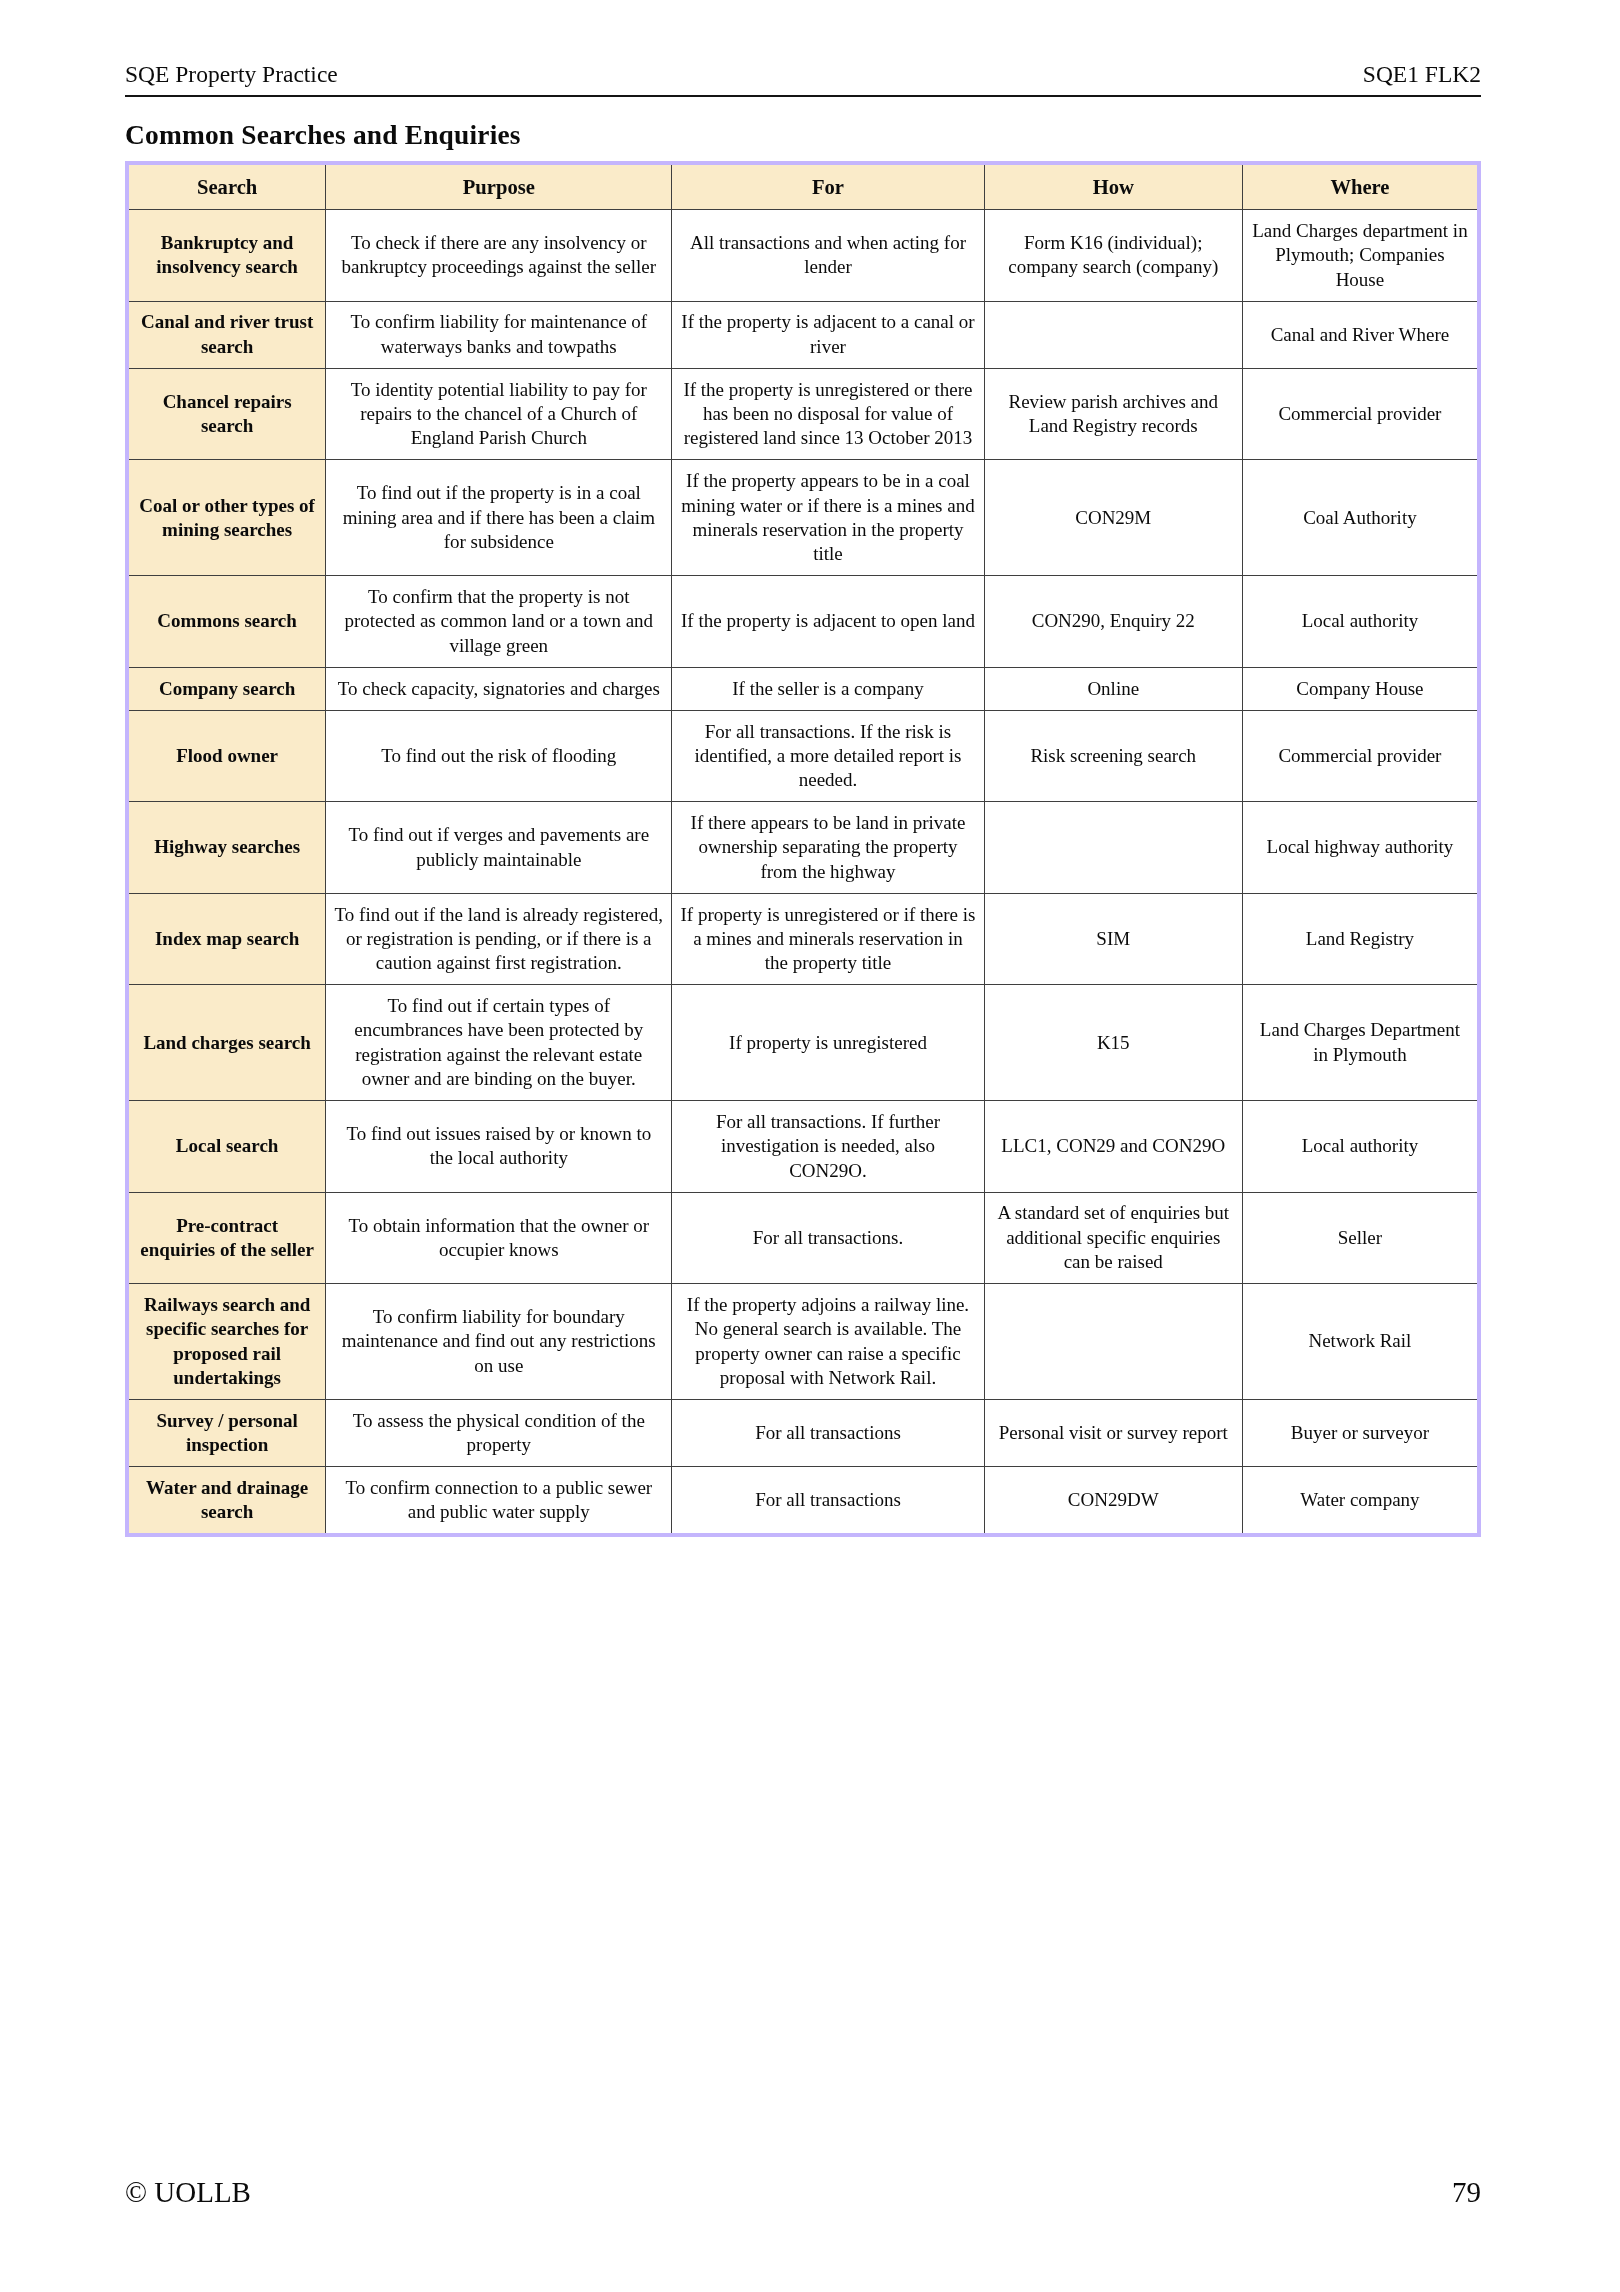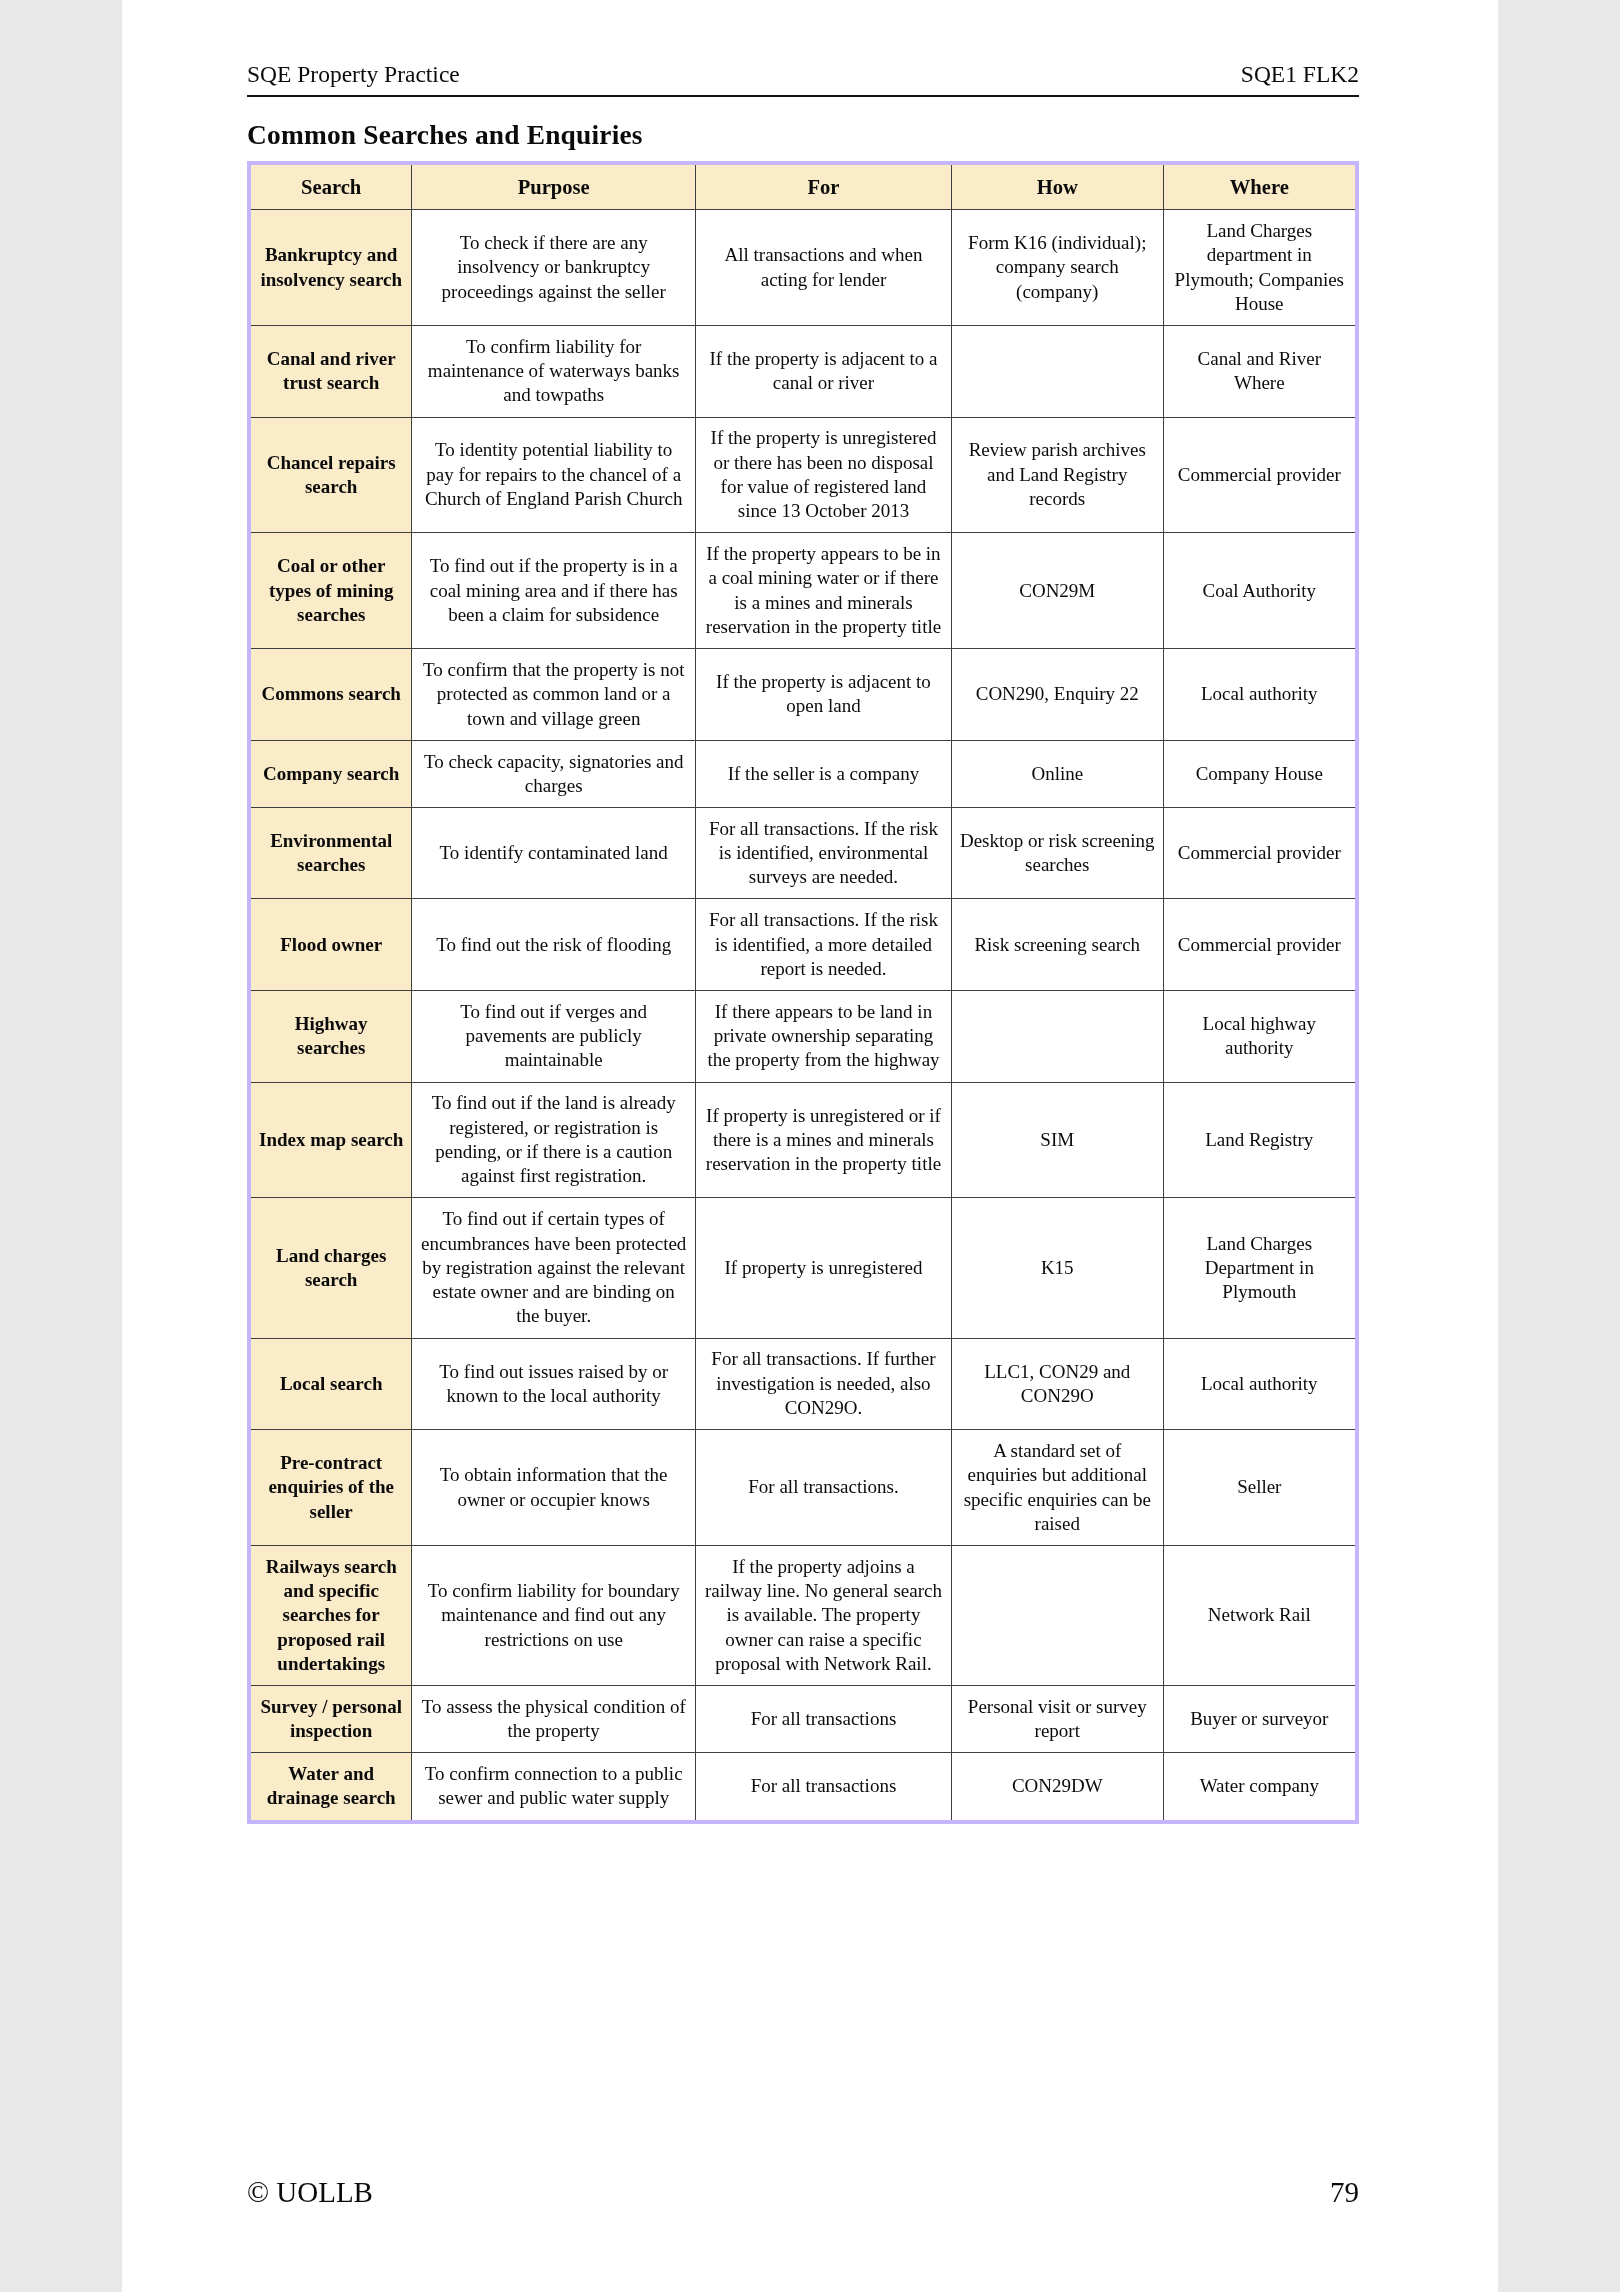--- a/index.html
+++ b/index.html
@@ -4,21 +4,21 @@
 <style>
   :root{
     --tan: #FAEBC9;
     --border: #3F3F3F;
     --ink: #0B0B0B;
   }
   *{ margin:0; padding:0; box-sizing:border-box; }
   html,body{ background:#e8e8e8; }
   .page{
     position:relative;
-    width:1376px;
+    width:1620px;
     height:2293px;
     margin:0 auto;
     background:#ffffff;
     color:var(--ink);
     font-family:"Liberation Serif","DejaVu Serif",serif;
     padding:61px 139px 0 125px;
   }
   .running-header{
     display:flex;
     justify-content:space-between;
@@ -140,27 +140,20 @@
           <td>Local authority</td>
         </tr>
         <tr>
           <th class="row-head" scope="row">Company search</th>
           <td>To check capacity, signatories and charges</td>
           <td>If the seller is a company</td>
           <td>Online</td>
           <td>Company House</td>
         </tr>
         <tr>
-          <th class="row-head" scope="row">Environmental searches</th>
-          <td>To identify contaminated land</td>
-          <td>For all transactions. If the risk is identified, environmental surveys are needed.</td>
-          <td>Desktop or risk screening searches</td>
-          <td>Commercial provider</td>
-        </tr>
-        <tr>
           <th class="row-head" scope="row">Flood owner</th>
           <td>To find out the risk of flooding</td>
           <td>For all transactions. If the risk is identified, a more detailed report is needed.</td>
           <td>Risk screening search</td>
           <td>Commercial provider</td>
         </tr>
         <tr>
           <th class="row-head" scope="row">Highway searches</th>
           <td>To find out if verges and pavements are publicly maintainable</td>
           <td>If there appears to be land in private ownership separating the property from the highway</td>

